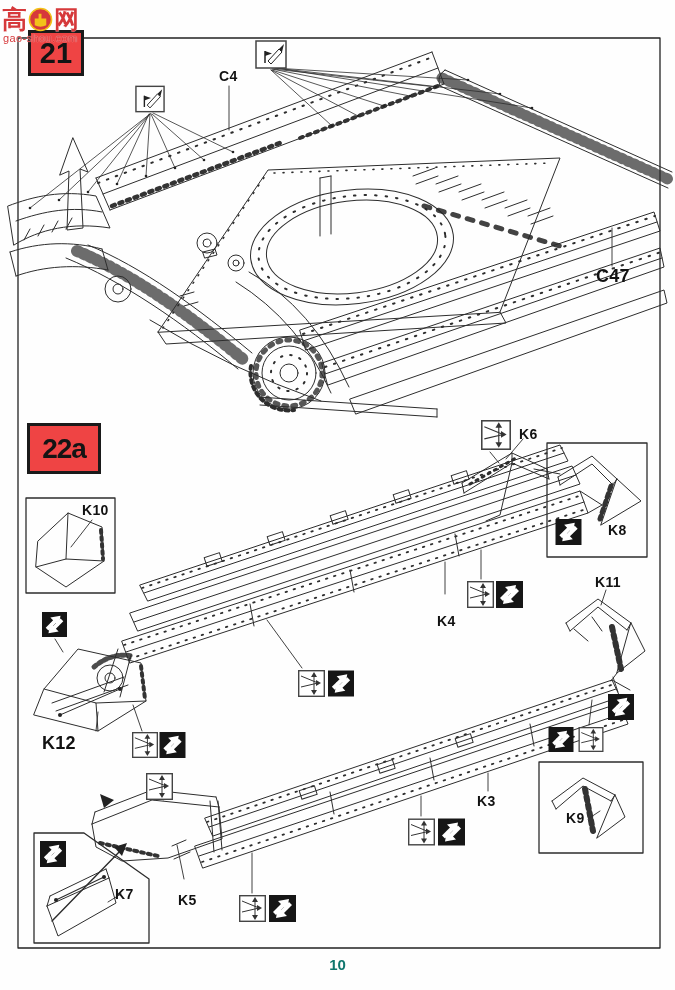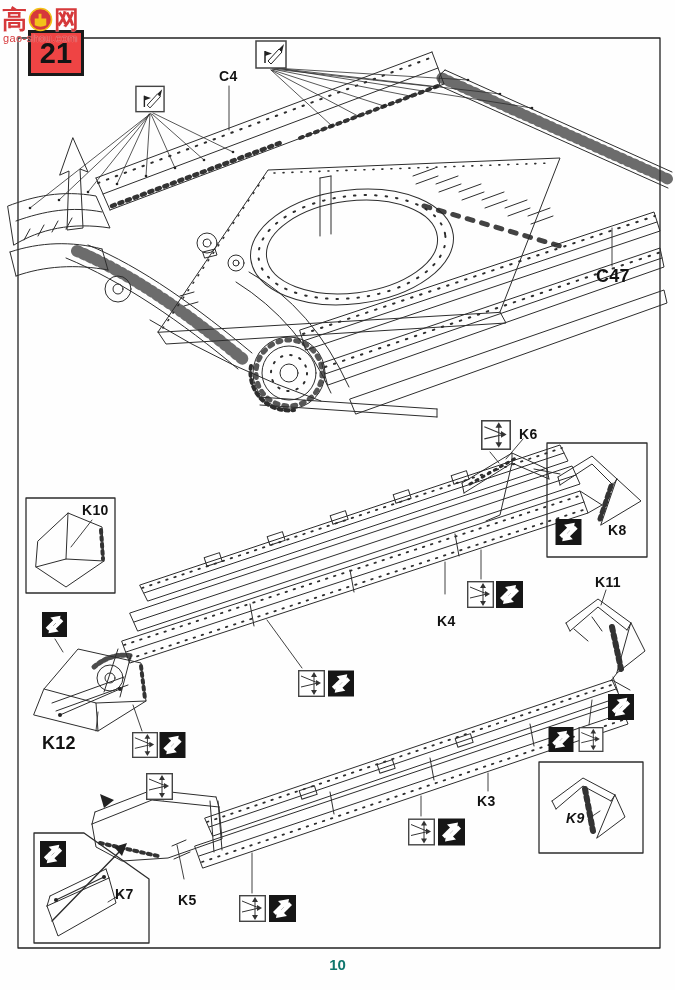--- a/index.html
+++ b/index.html
@@ -207,33 +207,34 @@
       <svg class="emblem" viewBox="0 0 26 26">
         <circle cx="13" cy="13" r="11.5" fill="#d6393b" stroke="#f2c219" stroke-width="1.6"></circle>
         <path d="M11,7 h3 v6 h-3 z M7,12 h12 v7 q-6,3 -12,0 z" fill="#f2c219" stroke="none"></path>
       </svg>
       <span>网</span>
     </div>
     <div class="wm-domain">gao-shou.com</div>
   </div>
 
   <div class="stepbox s21">21</div>
+  <div class="stepbox s22a">22a</div>
 
   <div class="part-label" style="left:219px;top:68px;">C4</div>
   <div class="part-label lg" style="left:596px;top:266px;">C47</div>
   <div class="part-label" style="left:82px;top:502px;">K10</div>
   <div class="part-label" style="left:519px;top:426px;">K6</div>
   <div class="part-label" style="left:608px;top:522px;">K8</div>
   <div class="part-label" style="left:437px;top:595px;margin-top:18px;">K4</div>
   <div class="part-label" style="left:595px;top:574px;">K11</div>
   <div class="part-label lg" style="left:42px;top:733px;">K12</div>
   <div class="part-label" style="left:477px;top:793px;">K3</div>
   <div class="part-label" style="left:178px;top:878px;margin-top:14px;">K5</div>
   <div class="part-label" style="left:115px;top:886px;">K7</div>
-  <div class="part-label" style="left:566px;top:810px;font-style:italic;">K9</div>
+  <div class="part-label" style="left:566px;top:810px;">K9</div>
 
   <div class="icon" style="left:135px;top:85px;width:30px;height:28px;">
     <svg viewBox="0 0 32 29">
         <rect x="1" y="1" width="30" height="27" fill="#fff" stroke="#444" stroke-width="1.5"></rect>
       <path d="M10,11 L10,23" stroke="#222" stroke-width="1.5" fill="none"></path>
       <polygon points="10,11 17,13.5 10,16" fill="#222"></polygon>
       <polygon points="13,21 24,9 27,12 16,24" fill="none" stroke="#222" stroke-width="1"></polygon>
       <polygon points="24,9 29,4 27,12" fill="#222"></polygon>
       </svg>
   </div>

